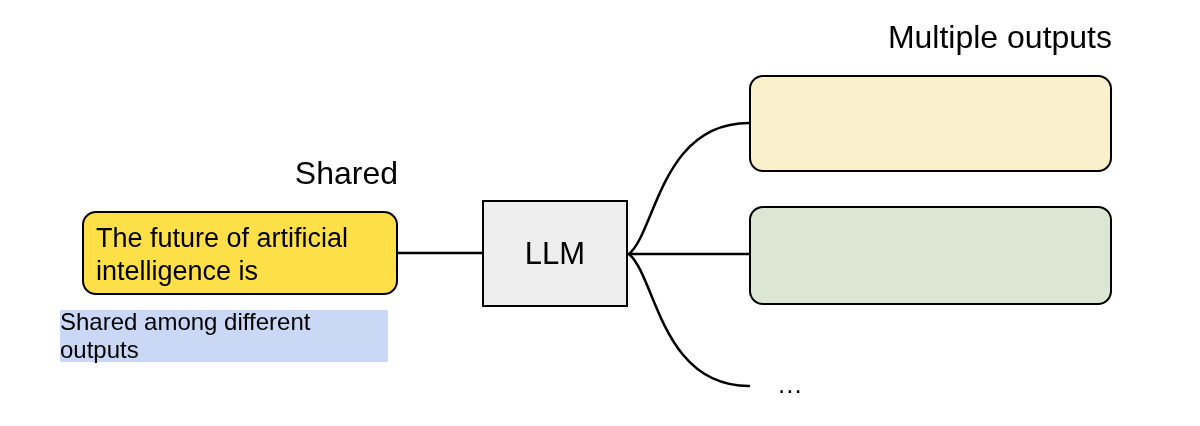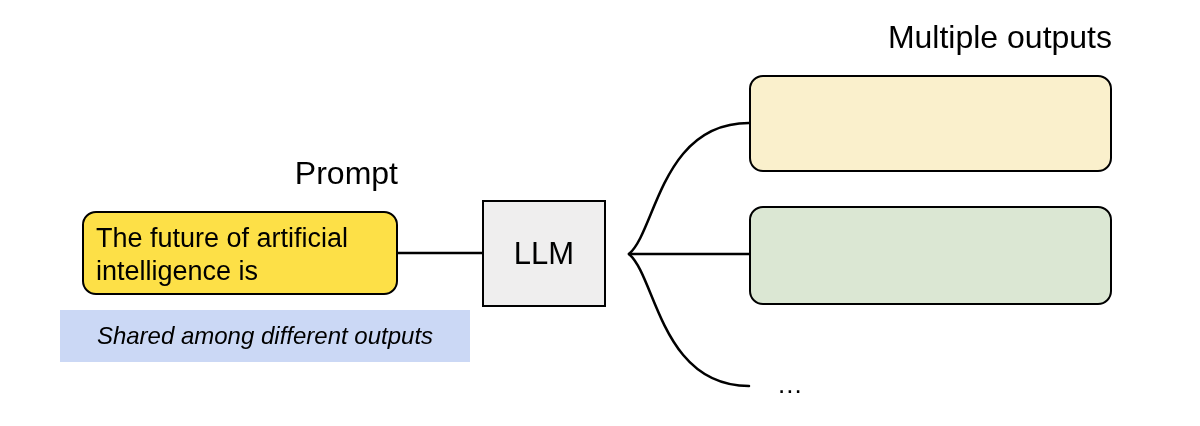--- a/index.html
+++ b/index.html
@@ -57,34 +57,33 @@
     border: 2.5px solid #000000;
     border-radius: 14px;
     padding: 9px 12px;
     font-size: 27px;
     line-height: 33px;
   }
   .shared-note {
     position: absolute;
     left: 60px;
     top: 310px;
-    width: 410px;
+    width: 328px;
     height: 52px;
     box-sizing: border-box;
     display: flex;
     align-items: center;
     justify-content: center;
     font-size: 24px;
-    font-style: italic;
   }
   .llm-box {
     position: absolute;
     left: 482px;
     top: 200px;
-    width: 124px;
+    width: 146px;
     height: 107px;
     box-sizing: border-box;
     border: 2.5px solid #000000;
     display: flex;
     align-items: center;
     justify-content: center;
     font-size: 31px;
   }
   .output-box {
     position: absolute;
@@ -115,21 +114,21 @@
 
 <div class="canvas">
 
   <svg class="connectors" viewBox="0 0 1200 426">
     <path d="M398,253 L483,253" stroke="#000000"></path>
     <path d="M629,254 C656,231 661,123 749,123" stroke="#000000"></path>
     <path d="M629,254 L750,254" stroke="#000000"></path>
     <path d="M629,254 C656,277 661,386 749,386" stroke="#000000"></path>
   </svg>
 
-  <div class="section-label prompt-label">Prompt</div>
+  <div class="section-label prompt-label">Shared</div>
 
   <div class="prompt-box" style="background-color: #fde047;">
     <span>The future of artificial intelligence is</span>
   </div>
 
   <div class="shared-note" style="background-color: rgb(203, 216, 245);">
     <span>Shared among different outputs</span>
   </div>
 
   <div class="llm-box" style="background-color: rgb(239, 238, 238);">

